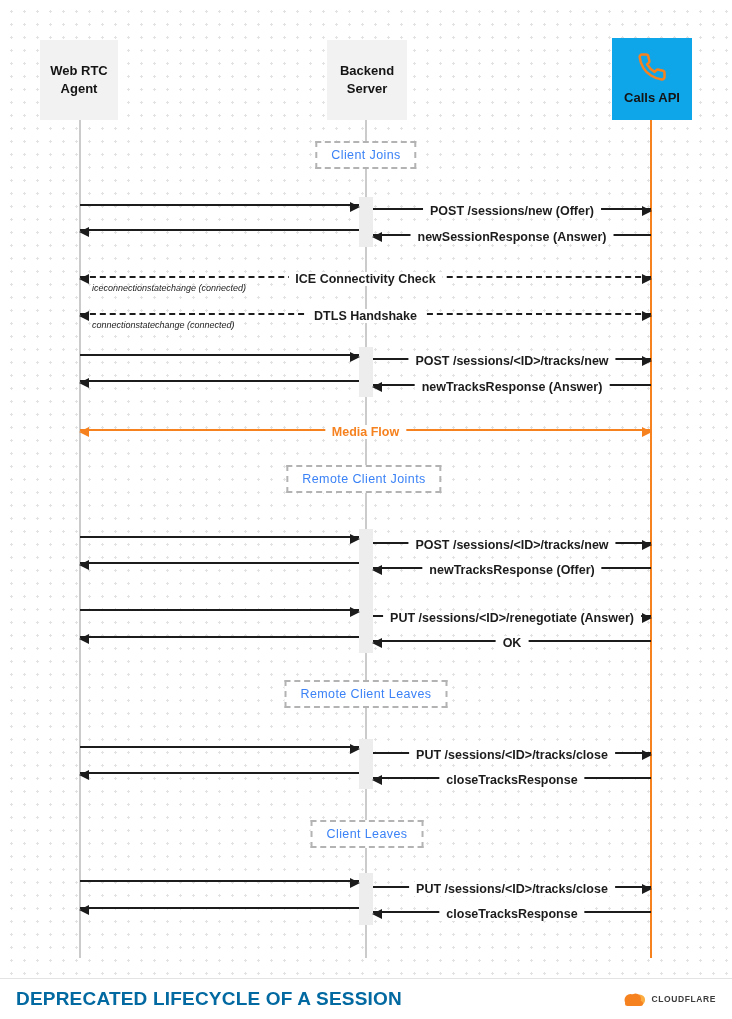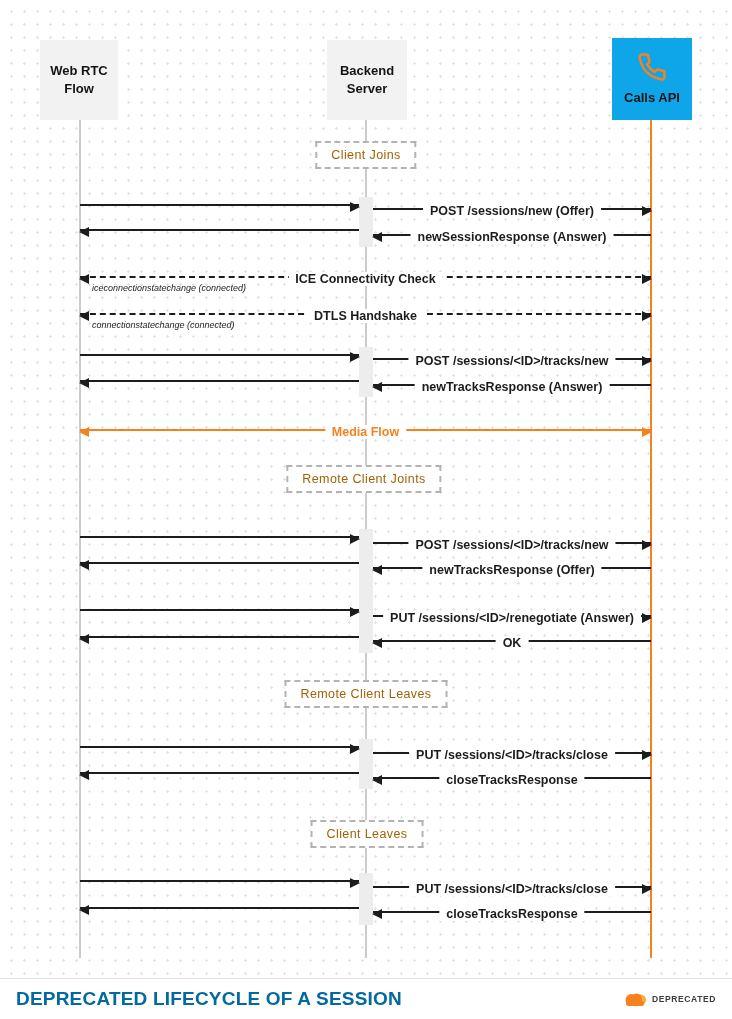--- a/index.html
+++ b/index.html
@@ -29,21 +29,21 @@
   .head.l { left:-1px; border-right:10px solid #1c1c1c; }
   .msg.orange .head.r { border-left-color:#f6821f; }
   .msg.orange .head.l { border-right-color:#f6821f; }
   .lbl { position:absolute; left:50%; top:1px; transform:translate(-50%,-50%);
          background:#fff; padding:0 7px; font-size:12.5px; font-weight:700;
          color:#1c1c1c; white-space:nowrap; }
   .msg.orange .lbl { color:#f6821f; }
   .note { position:absolute; left:12px; top:5px; font-size:9px; color:#1c1c1c; white-space:nowrap;font-style:italic; }
 
   .group { position:absolute; transform:translateX(-50%); background:#fff;
-           border:2px dashed #b3b3b3; color:#a16207; font-size:12.5px;
+           border:2px dashed #b3b3b3; color:#3b82f6; font-size:12.5px;
            padding:5px 14px; white-space:nowrap; letter-spacing:0.4px; }
 
   .footer { position:absolute; left:0; right:0; bottom:0; height:41px; background:#fff;
             border-top:1px solid #e3e3e3; display:flex; align-items:center;
             justify-content:space-between; padding:0 16px; }
   .footer-title { font-weight:700; font-size:19px; color:#0369a1; letter-spacing:0.2px; }
   .brand { display:flex; align-items:center; gap:4px; }
   .brand-text { font-size:8.5px; font-weight:700; color:#3c3c3c; letter-spacing:0.6px; }
 </style>
 </head>
@@ -57,21 +57,21 @@
   <div class="lifeline orange" style="left:650px; top:120px; height:838px"></div>
 
   <div class="activation" style="top:197px; height:50px"></div>
   <div class="activation" style="top:347px; height:50px"></div>
   <div class="activation" style="top:529px; height:124px"></div>
   <div class="activation" style="top:739px; height:50px"></div>
   <div class="activation" style="top:873px; height:52px"></div>
 
   <div class="actor" style="left:40px; top:40px; width:78px; height:80px">
     <span>Web RTC</span>
-    <span>Flow</span>
+    <span>Agent</span>
   </div>
   <div class="actor" style="left:327px; top:40px; width:80px; height:80px">
     <span>Backend</span>
     <span>Server</span>
   </div>
   <div class="actor calls" style="left:612px; top:38px; width:80px; height:82px">
     <span class="phone">
       <svg width="30" height="30" viewBox="0 0 24 24" fill="none" stroke="#f6821f" stroke-width="2" stroke-linecap="round" stroke-linejoin="round">
         <path d="M22 16.92v3a2 2 0 0 1-2.18 2 19.79 19.79 0 0 1-8.63-3.07 19.5 19.5 0 0 1-6-6 19.79 19.79 0 0 1-3.07-8.67A2 2 0 0 1 4.11 2h3a2 2 0 0 1 2 1.72 12.84 12.84 0 0 0 .7 2.81 2 2 0 0 1-.45 2.11L8.09 9.91a16 16 0 0 0 6 6l1.27-1.27a2 2 0 0 1 2.11-.45 12.84 12.84 0 0 0 2.81.7A2 2 0 0 1 22 16.92z"></path>
       </svg>
@@ -213,16 +213,16 @@
 
   <div class="footer">
     <span class="footer-title">DEPRECATED LIFECYCLE OF A SESSION</span>
     <span class="brand">
       <svg width="24" height="13" viewBox="0 0 24 13">
         <circle cx="16.5" cy="7" r="5.6" fill="#fbad41"></circle>
         <circle cx="7.5" cy="7" r="6" fill="#f6821f"></circle>
         <circle cx="12.5" cy="6" r="5.5" fill="#f6821f"></circle>
         <rect x="2" y="8" width="18" height="5" rx="2.5" fill="#f6821f"></rect>
       </svg>
-      <span class="brand-text">DEPRECATED</span>
+      <span class="brand-text">CLOUDFLARE</span>
     </span>
   </div>
 </div>
 
 </body></html>

